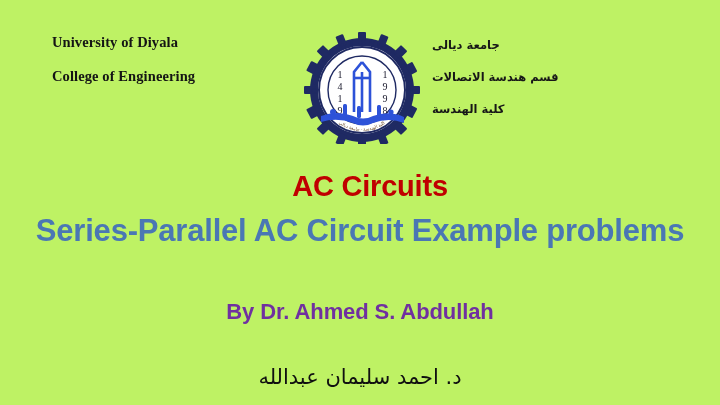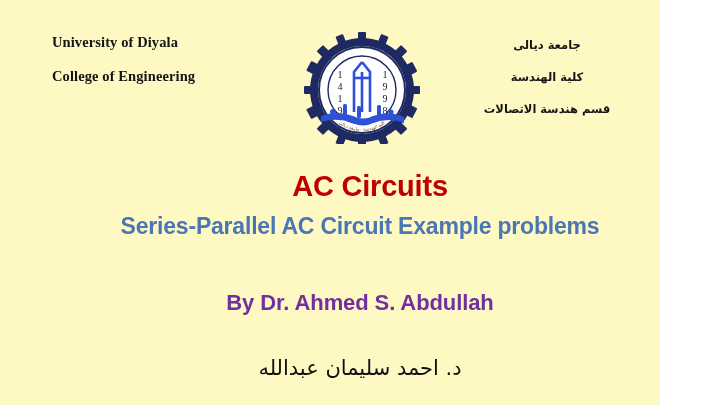--- a/index.html
+++ b/index.html
@@ -8,23 +8,23 @@
   }
   body {
     width: 720px;
     height: 405px;
     background: #ffffff;
     font-family: "Liberation Sans", sans-serif;
     overflow: hidden;
   }
   .slide {
     position: relative;
-    width: 660px;
+    width: 720px;
     height: 405px;
-    background: #fef9c3;
+    background: #bef264;
   }
 
   
   .header {
     position: absolute;
     top: 0;
     left: 0;
     width: 720px;
     height: 148px;
   }
@@ -41,21 +41,21 @@
     color: #141414;
     letter-spacing: 0.1px;
     margin-bottom: 17px;
     white-space: nowrap;
   }
   .header-right {
     position: absolute;
     right: 58px;
     top: 38px;
     width: 230px;
-    text-align: center;
+    text-align: left;
     direction: rtl;
   }
   .header-right .line {
     font-family: "DejaVu Sans", sans-serif;
     font-weight: bold;
     font-size: 11.5px;
     color: #171717;
     margin-bottom: 18px;
     white-space: nowrap;
   }
@@ -87,21 +87,21 @@
     color: #C00000;
     letter-spacing: -0.2px;
     line-height: 1.05;
     margin: 0;
     padding-top: 21px;
     padding-left: 20px;
   }
   .title-sub {
     font-family: "Liberation Sans", sans-serif;
     font-weight: bold;
-    font-size: 23px;
+    font-size: 31px;
     color: #4A77B4;
     letter-spacing: -0.2px;
     line-height: 1.1;
     margin: 0;
     padding-top: 13px;
   }
   .title-author {
     font-family: "Liberation Sans", sans-serif;
     font-weight: bold;
     font-size: 22px;
@@ -196,22 +196,22 @@
           <rect x="60" y="74" width="4" height="12" rx="1.5"></rect>
           <rect x="80" y="73" width="4" height="13" rx="1.5"></rect>
           <circle cx="36" cy="80" r="3"></circle>
           <circle cx="94" cy="80" r="2.6"></circle>
         </g>
       </svg>
     </div>
 
     <div class="header-right">
       <div class="line">جامعة ديالى</div>
+      <div class="line">قسم هندسة الاتصالات</div>
       <div class="line">كلية الهندسة</div>
-      <div class="line">قسم هندسة الاتصالات</div>
     </div>
   </div>
 
   <div class="titles">
     <h1 class="title-main">AC Circuits</h1>
     <h2 class="title-sub">Series-Parallel AC Circuit Example problems</h2>
     <p class="title-author">By Dr. Ahmed S. Abdullah</p>
     <p class="title-author-ar">د. احمد سليمان عبدالله</p>
   </div>
 

